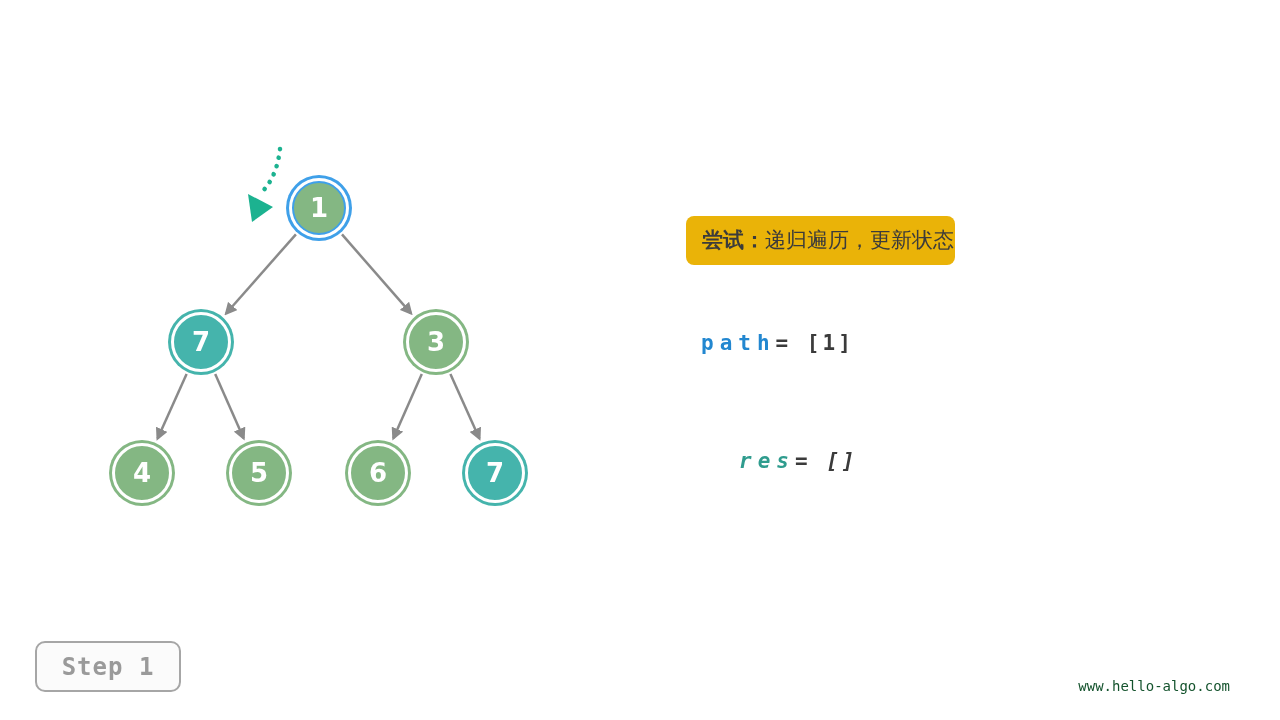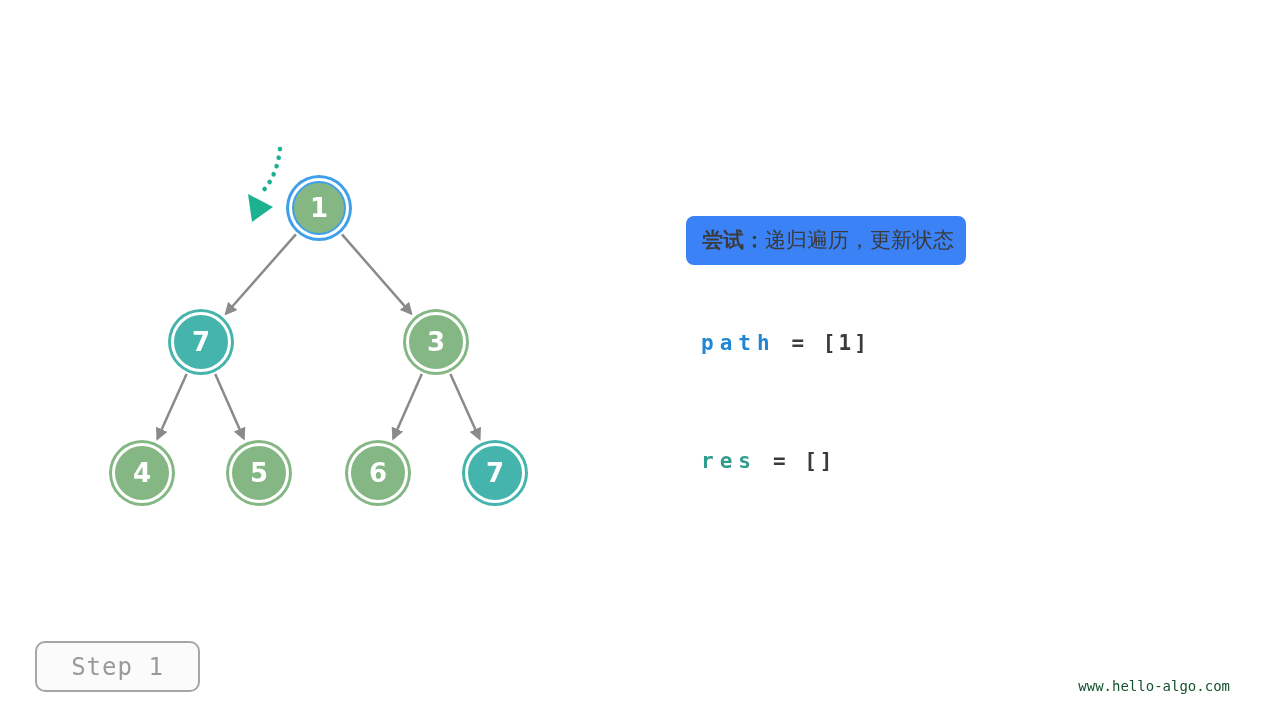--- a/index.html
+++ b/index.html
@@ -71,60 +71,60 @@
     white-space: nowrap;
     font-size: 21px;
     color: #3B3B3B;
     line-height: 1.25;
   }
   .panel-line .line-label {
     font-weight: bold;
     color: #3B3B3B;
   }
   .callout {
-    background: #3b82f6;
+    background: #eab308;
     border-radius: 8px;
-    padding: 11px 12px 12px 16px;
+    padding: 11px 1px 12px 16px;
   }
   .code-line {
     position: absolute;
     white-space: nowrap;
     font-family: "DejaVu Sans Mono", "Liberation Mono", monospace;
     font-size: 21px;
     font-weight: bold;
     color: #3B3B3B;
   }
   .code-line .var-name {
     letter-spacing: 6px;
-    margin-right: 16px;
+    margin-right: 0;
   }
   .code-line.path-line .var-name { color: #2287D0; }
   .code-line.res-line  .var-name { color: #2F9C8E; }
   .code-line .var-value {
     color: #3B3B3B;
     letter-spacing: 3px;
     font-weight: 600;
   }
 
   
   .step-badge {
     position: absolute;
     left: 35px;
     top: 641px;
-    width: 165px;
+    width: 146px;
     height: 51px;
     box-sizing: border-box;
     border: 2px solid #A6A6A6;
     border-radius: 10px;
     background: #FBFBFB;
     display: flex;
     align-items: center;
     justify-content: center;
     font-family: "DejaVu Sans Mono", "Liberation Mono", monospace;
-    font-weight: normal;
+    font-weight: bold;
     font-size: 24px;
     color: #9A9A9A;
     letter-spacing: 1px;
   }
 
   
   .watermark {
     position: absolute;
     right: 50px;
     bottom: 26px;
@@ -170,21 +170,21 @@
 
   <div class="panel-line callout" style="left:686px; top:216px;">
     <span class="line-label">尝试：</span><span>递归遍历，更新状态</span>
   </div>
 
 
   <div class="code-line path-line" style="left:701px; top:331px;">
     <span class="var-name">path</span><span class="var-value">= [1]</span>
   </div>
 
-  <div class="code-line res-line" style="left:701px; top:449px;">
+  <div class="code-line res-line" style="left:739px; top:449px;font-style:italic;">
     <span class="var-name">res</span><span class="var-value">= []</span>
   </div>
 
   <div class="step-badge">Step 1</div>
 
   <div class="watermark">www.hello-algo.com</div>
 
 </div>
 
 </body></html>

